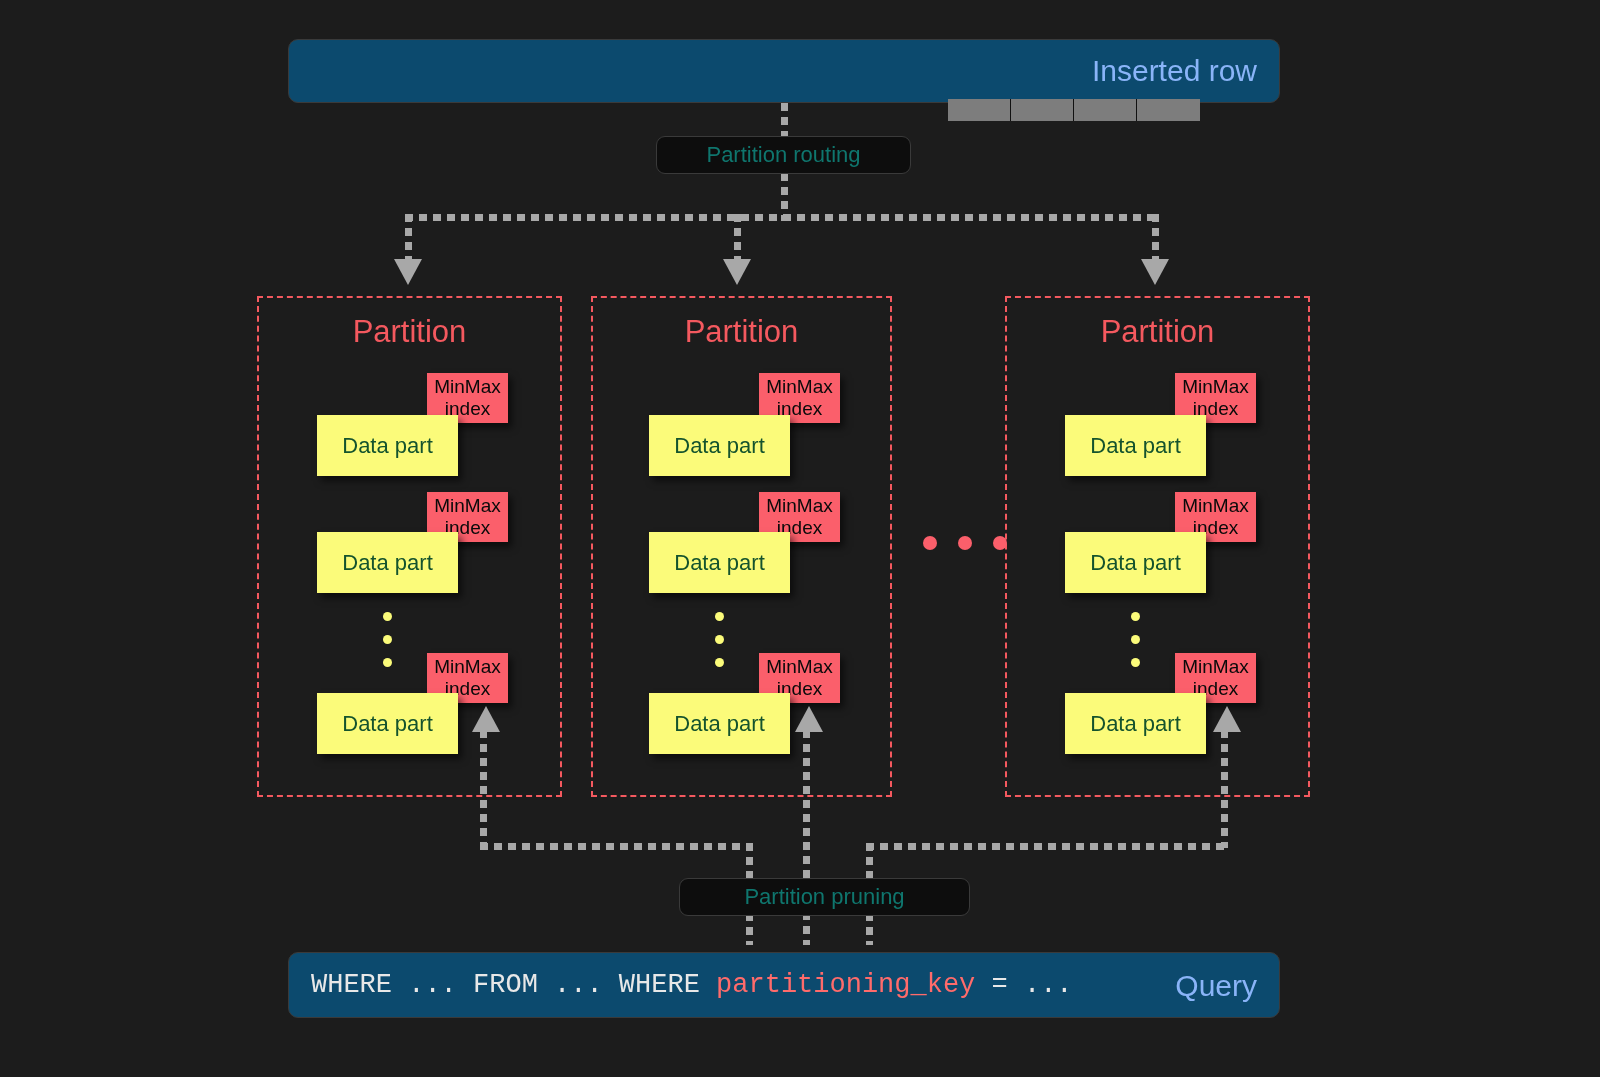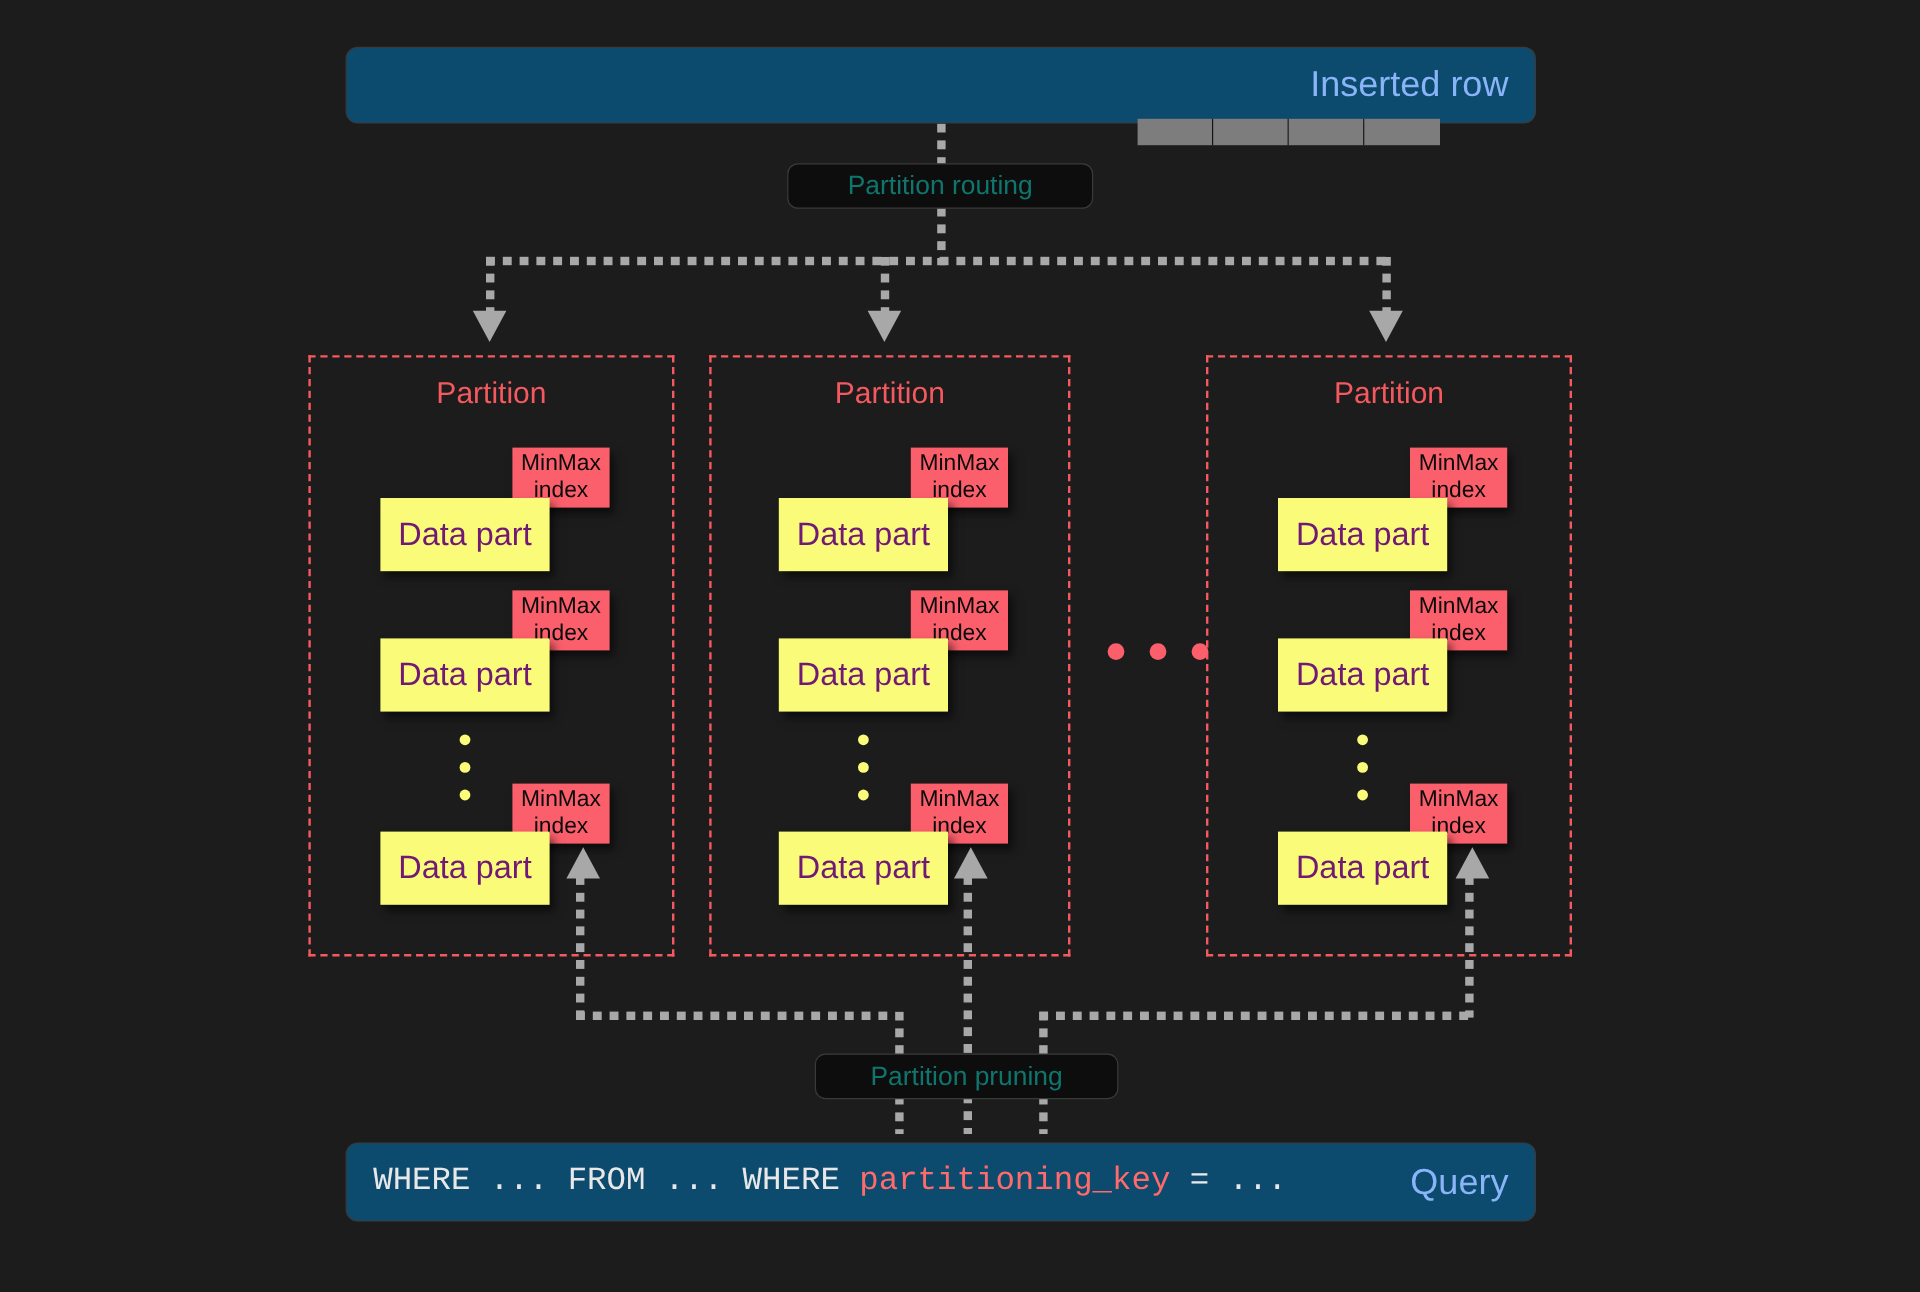--- a/index.html
+++ b/index.html
@@ -51,42 +51,42 @@
     background:#0d0d0d;
     border:1px solid #3a3a3a;
     border-radius:9px;
     box-sizing:border-box;
     color:#0f766e;
     font-size:22px;
     display:flex;align-items:center;justify-content:center;
     z-index:6;
   }
   #partition-routing-box{left:656px;top:136px;width:255px;height:38px;}
-  #partition-pruning-box{left:679px;top:878px;width:253px;height:38px;}
+  #partition-pruning-box{left:679px;top:878px;width:291px;height:38px;}
 
   
   .partition{
     position:absolute;
     top:296px;height:501px;
     border:2px dashed #f4595f;
     box-sizing:border-box;
   }
   #partition-1{left:257px;width:305px;}
   #partition-2{left:591px;width:301px;}
   #partition-3{left:1005px;width:305px;}
   .partition-title{
     position:absolute;top:16px;left:0;width:100%;
-    text-align:center;color:#f4595f;font-size:25px;
+    text-align:center;color:#f4595f;font-size:31px;
   }
   .data-part{
     position:absolute;
     width:141px;height:61px;
     background:#fbfb7a;
-    color:#701a75;
-    font-size:27px;
+    color:#14532d;
+    font-size:22px;
     display:flex;align-items:center;justify-content:center;
     box-shadow:4px 5px 7px rgba(0,0,0,.55);
     z-index:3;
   }
   .minmax{
     position:absolute;
     width:81px;height:50px;
     background:#fb5f6b;
     color:#0a0a0a;
     font-size:19px;line-height:22px;

